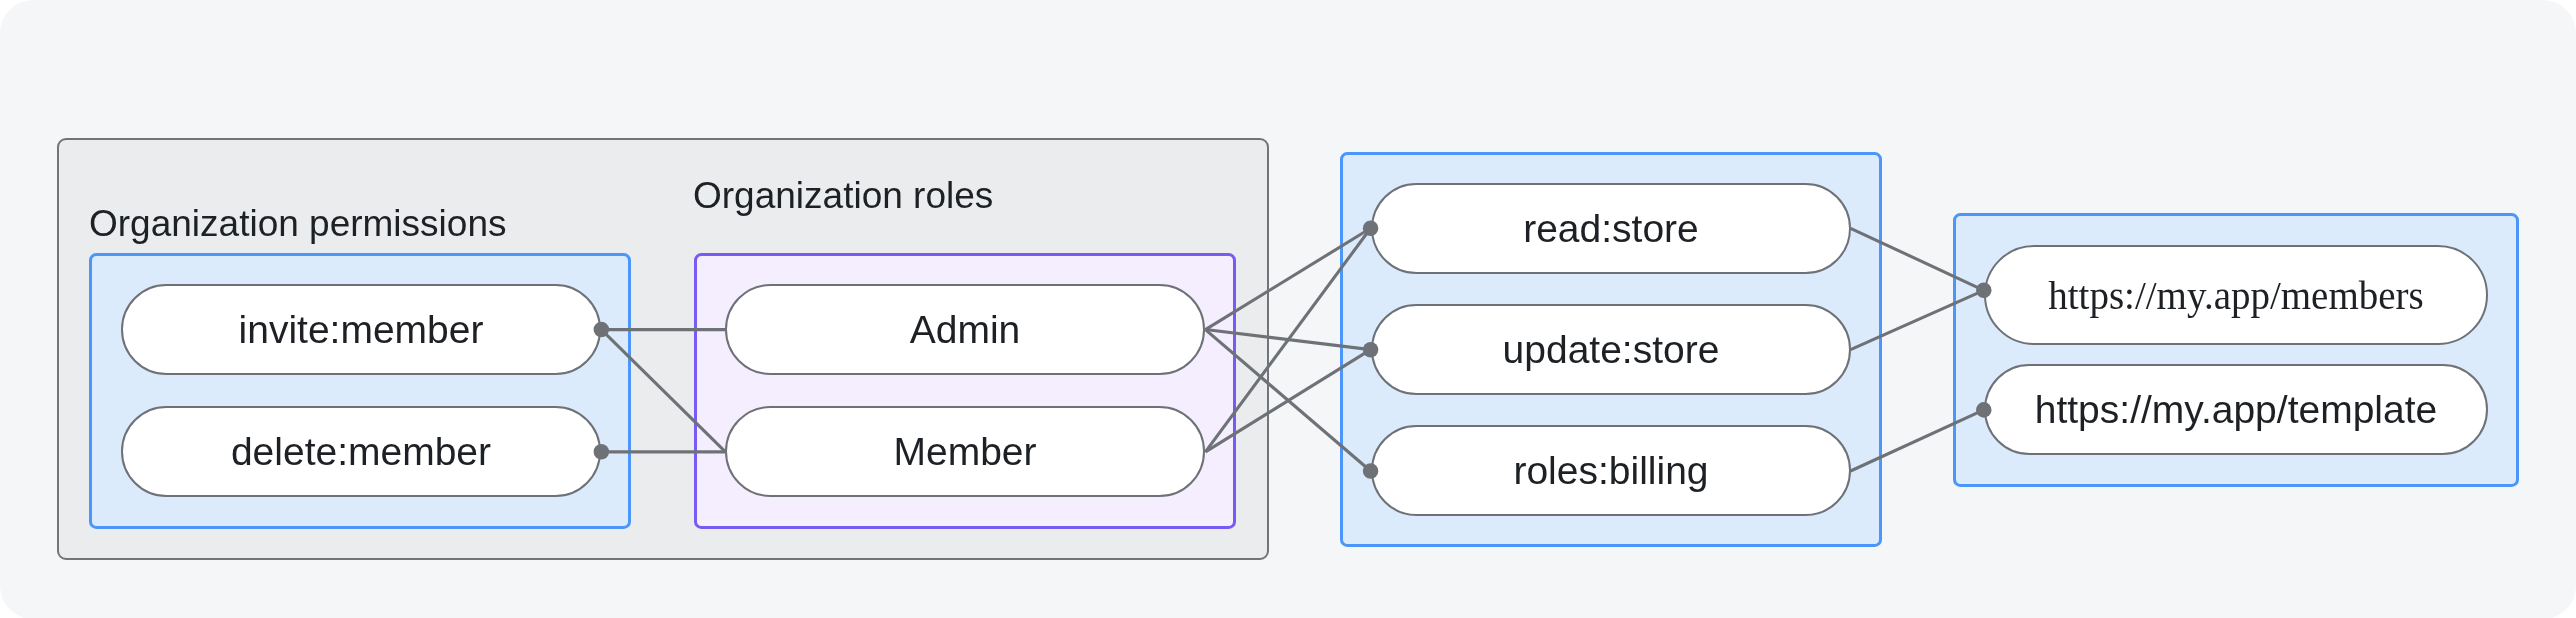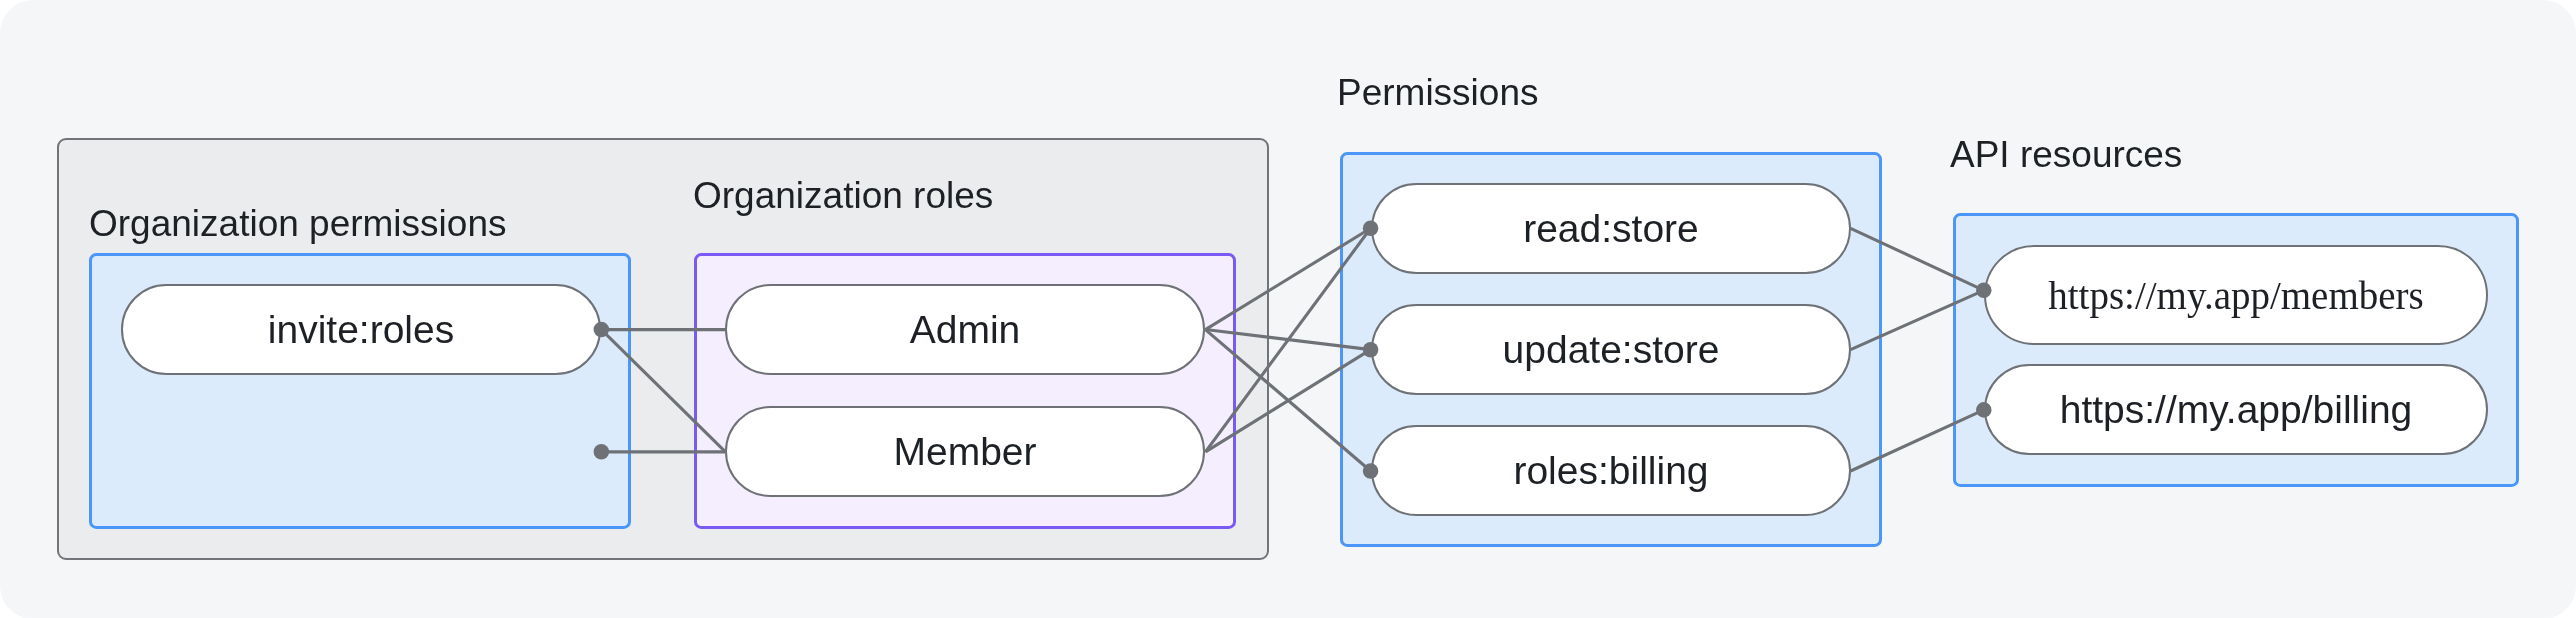--- a/index.html
+++ b/index.html
@@ -90,31 +90,30 @@
 <div class="stage">
 
   <div class="group-box" id="box-template"></div>
   <div class="group-box blue-box" id="box-org-permissions"></div>
   <div class="group-box" id="box-org-roles"></div>
   <div class="group-box blue-box" id="box-permissions"></div>
   <div class="group-box blue-box" id="box-api-resources"></div>
 
   <div class="section-label" id="label-org-permissions">Organization permissions</div>
   <div class="section-label" id="label-org-roles">Organization roles</div>
-  <div class="section-label" id="label-permissions">Permissions</div>
-  <div class="section-label" id="label-api-resources">API resources</div>
 
-  <div class="pill" style="left: 121px; top: 284px; width: 480px; height: 91px;">invite:roles</div>
+  <div class="pill" style="left: 121px; top: 284px; width: 480px; height: 91px;">invite:member</div>
+  <div class="pill" style="left: 121px; top: 406px; width: 480px; height: 91px;">delete:member</div>
   <div class="pill" style="left: 725px; top: 284px; width: 480px; height: 91px;">Admin</div>
   <div class="pill" style="left: 725px; top: 406px; width: 480px; height: 91px;">Member</div>
   <div class="pill" style="left: 1371px; top: 304px; width: 480px; height: 91px;">update:store</div>
   <div class="pill" style="left: 1371px; top: 183px; width: 480px; height: 91px;">read:store</div>
   <div class="pill" style="left: 1371px; top: 425px; width: 480px; height: 91px;">roles:billing</div>
   <div class="pill" style="left: 1984px; top: 245px; width: 504px; height: 100px; font-family: Liberation Serif, serif;">https://my.app/members</div>
-  <div class="pill" style="left: 1984px; top: 364px; width: 504px; height: 91px;">https://my.app/billing</div>
+  <div class="pill" style="left: 1984px; top: 364px; width: 504px; height: 91px;">https://my.app/template</div>
 
   <svg id="connectors" viewBox="0 0 2823 678" xmlns="http://www.w3.org/2000/svg">
       <line x1="659" y1="361" x2="795" y2="361" stroke="#6e7277" stroke-width="3.4"></line>
       <line x1="659" y1="361" x2="795" y2="495" stroke="#6e7277" stroke-width="3.4"></line>
       <line x1="659" y1="495" x2="795" y2="495" stroke="#6e7277" stroke-width="3.4"></line>
       <line x1="1321" y1="361" x2="1502" y2="250" stroke="#6e7277" stroke-width="3.4"></line>
       <line x1="1321" y1="361" x2="1502" y2="383" stroke="#6e7277" stroke-width="3.4"></line>
       <line x1="1321" y1="361" x2="1502" y2="516" stroke="#6e7277" stroke-width="3.4"></line>
       <line x1="1321" y1="495" x2="1502" y2="250" stroke="#6e7277" stroke-width="3.4"></line>
       <line x1="1321" y1="495" x2="1502" y2="383" stroke="#6e7277" stroke-width="3.4"></line>

